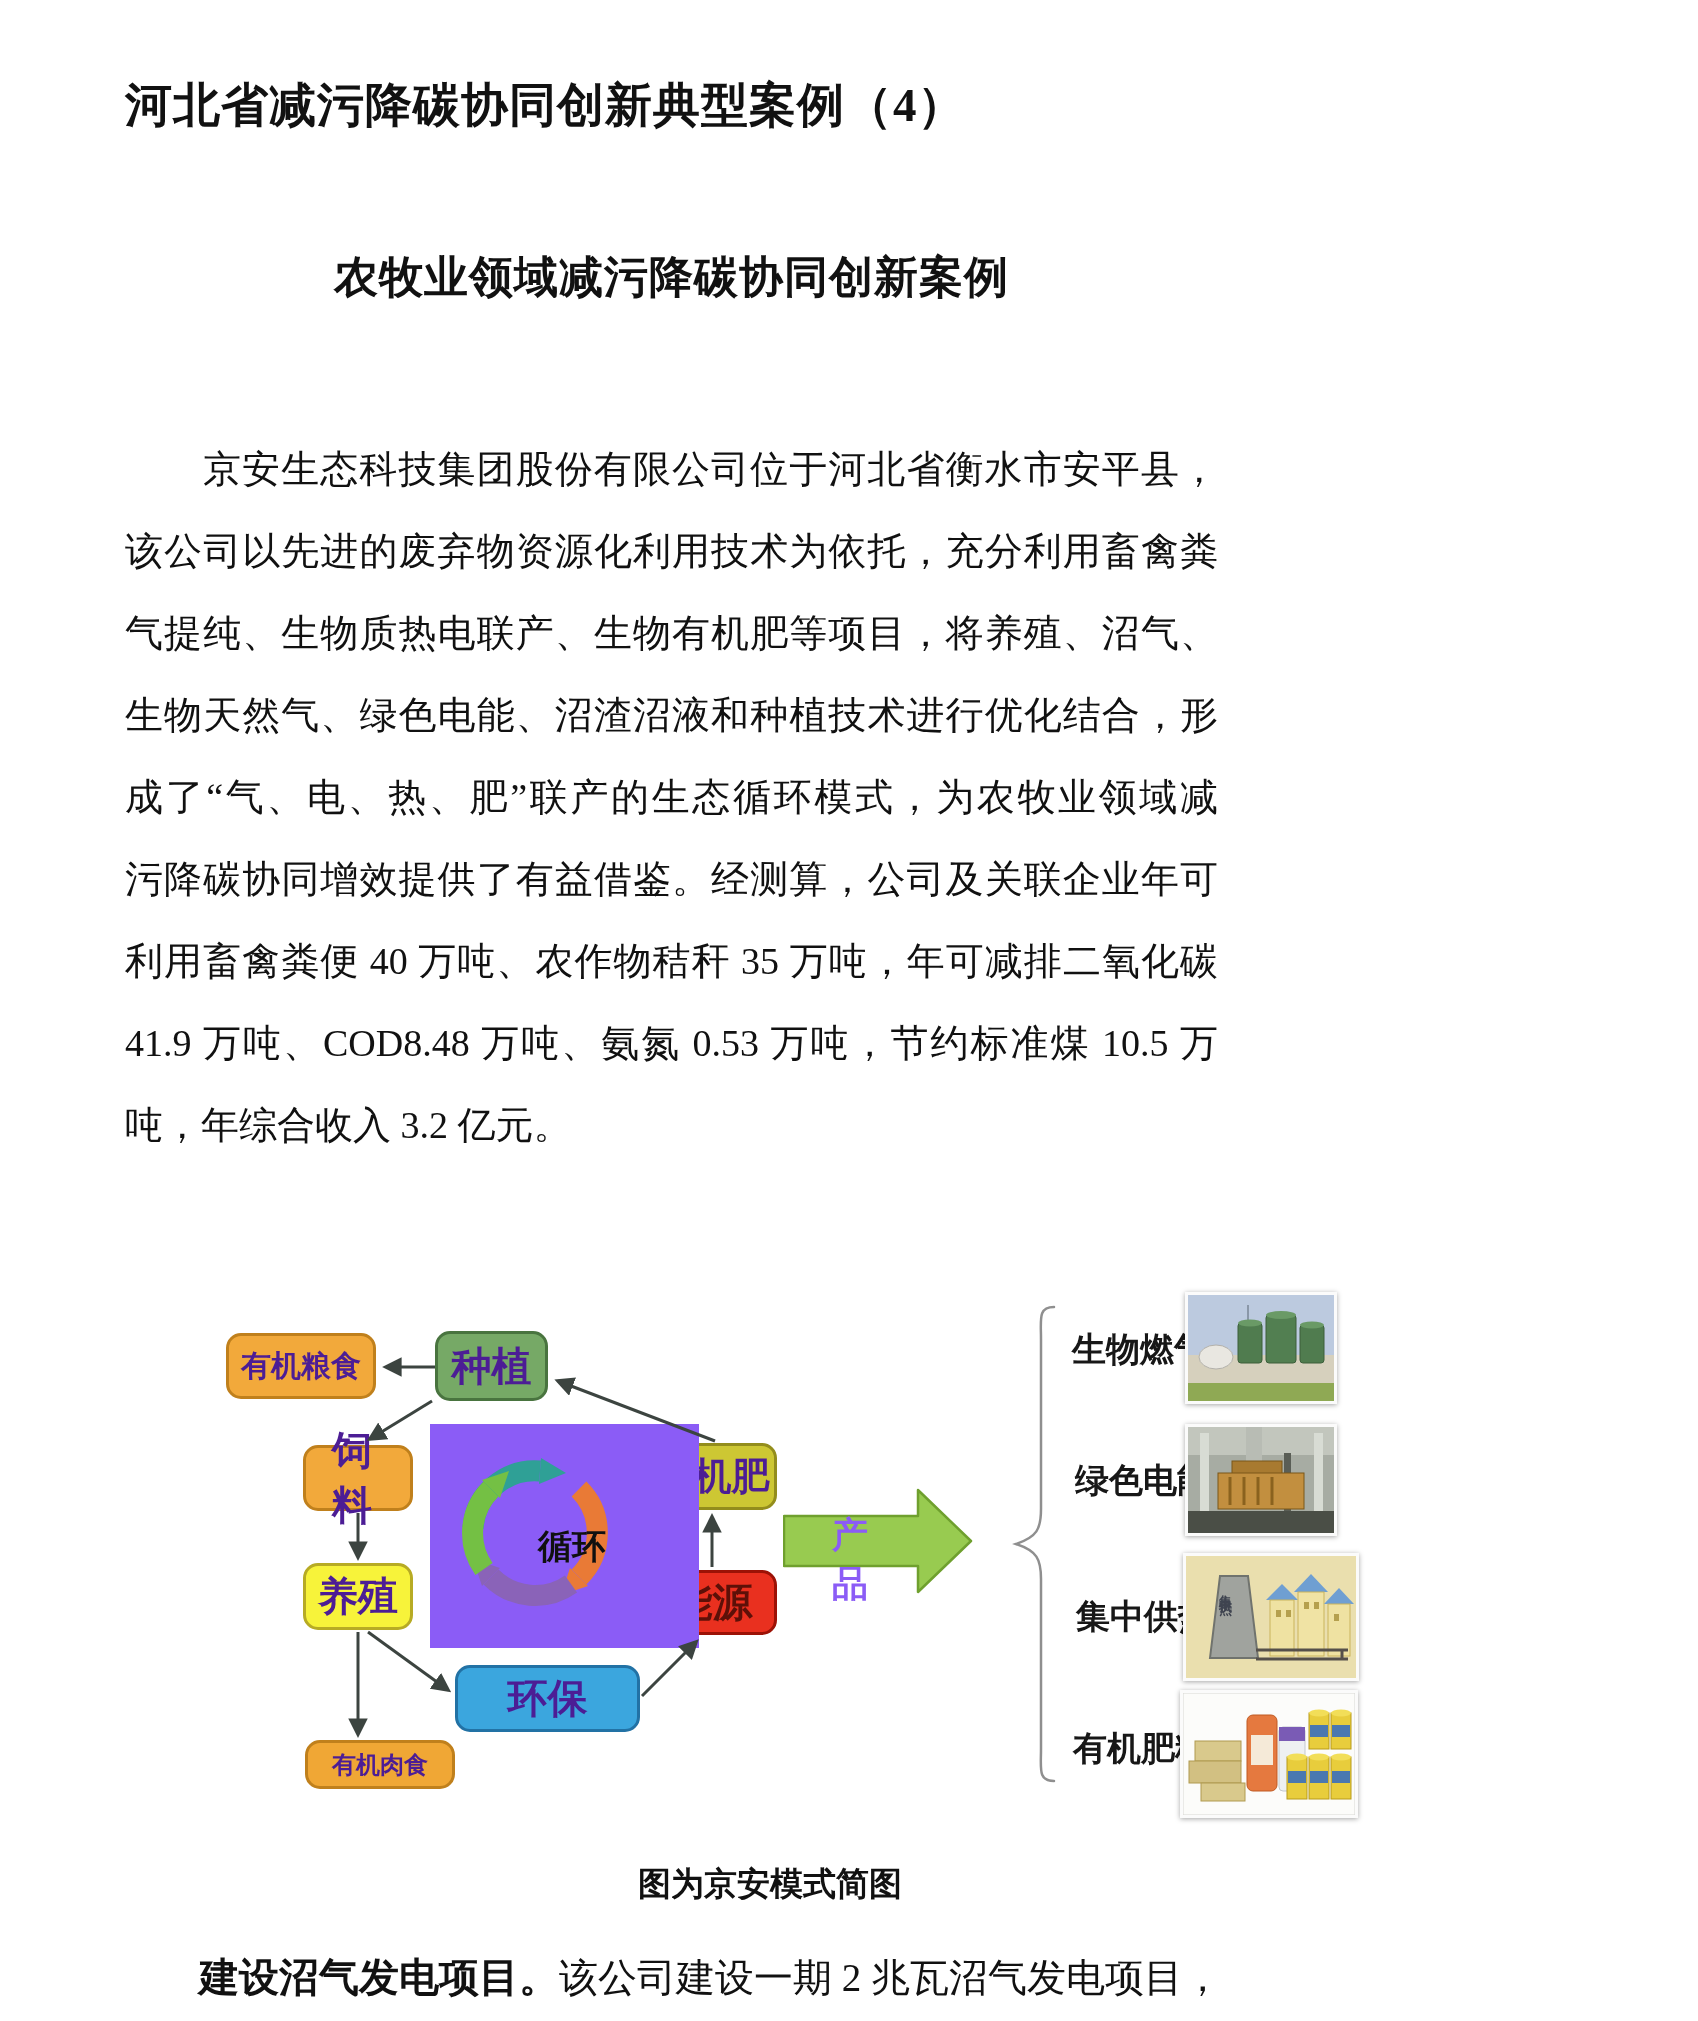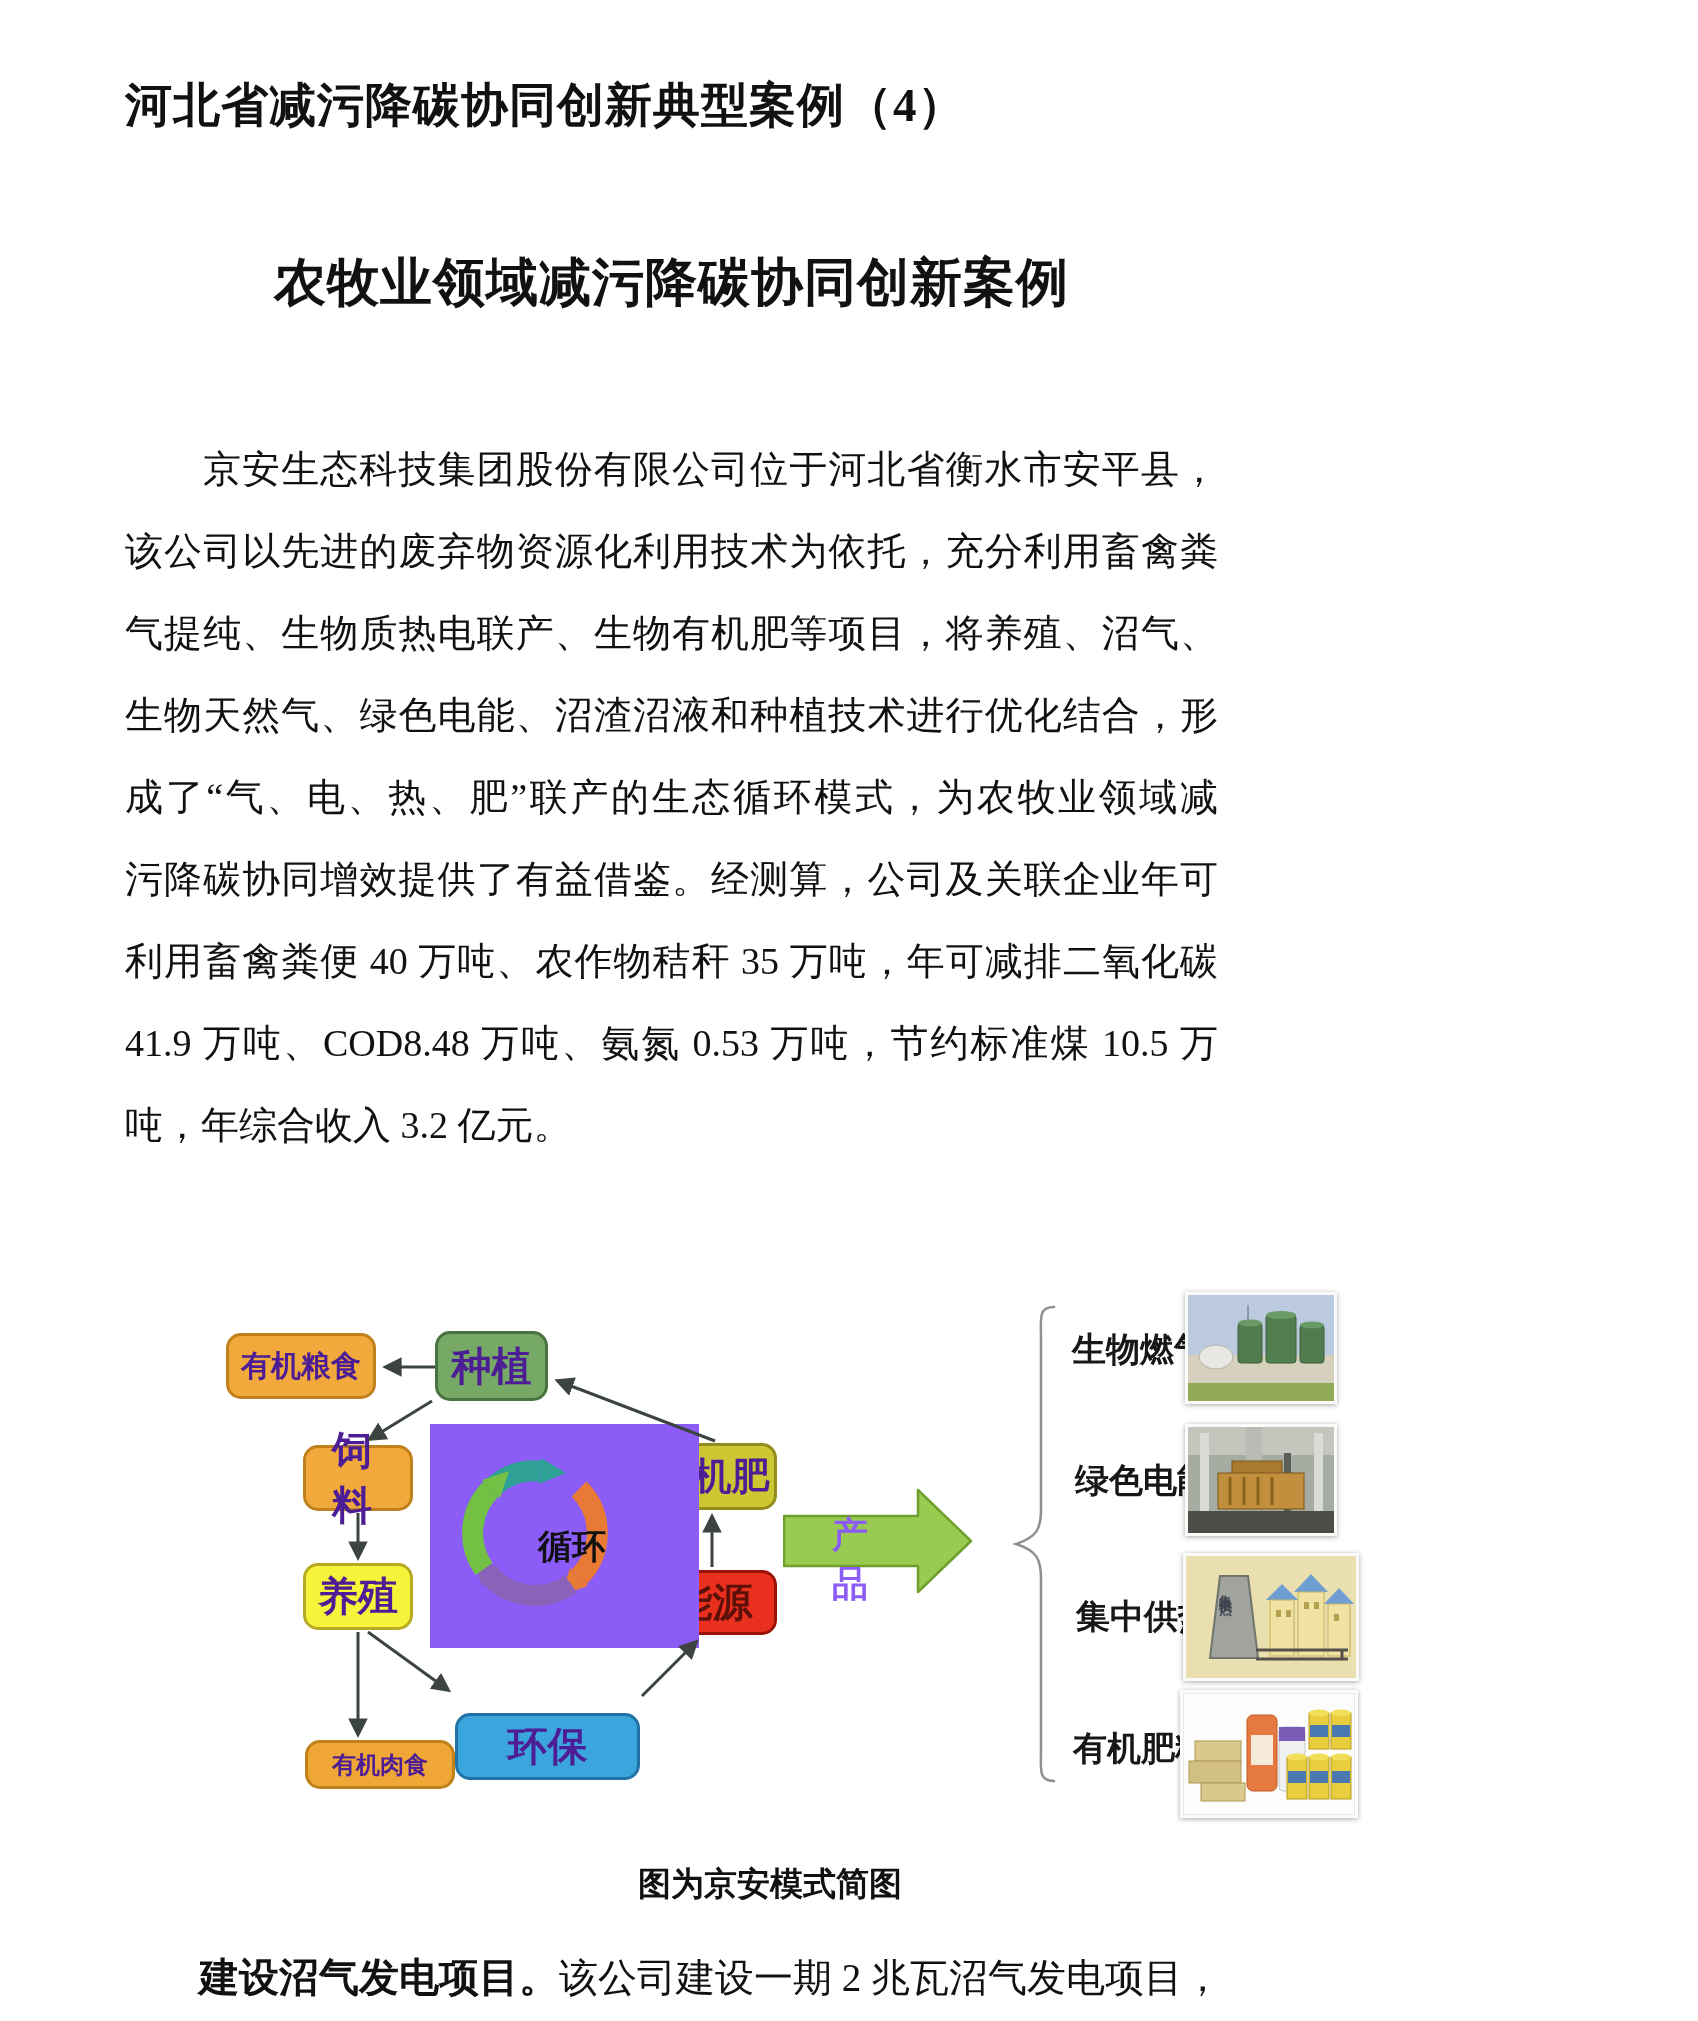--- a/index.html
+++ b/index.html
@@ -1,34 +1,34 @@
 <!DOCTYPE html>
 <html><head>
 <meta charset="utf-8">
 <style>
   html,body{margin:0;padding:0;background:#e9e9e9;}
   .page{position:relative;width:1698px;height:2021px;background:#ffffff;margin:0 auto;overflow:hidden;
         font-family:"Liberation Serif","DejaVu Serif",serif;color:#111;}
   .doc-header{position:absolute;left:125px;top:74px;font-size:47px;font-weight:bold;letter-spacing:1px;white-space:nowrap;}
-  .doc-title{position:absolute;left:125px;top:248px;width:1093px;text-align:center;font-size:52px;font-weight:bold;letter-spacing:1px;}
+  .doc-title{position:absolute;left:125px;top:248px;width:1093px;text-align:center;font-size:44px;font-weight:bold;letter-spacing:1px;}
   .body-par{position:absolute;left:125px;top:428px;width:1093px;}
   .bodyline{height:82px;line-height:82px;font-size:38px;text-align:justify;text-align-last:justify;white-space:nowrap;}
   .bodyline.first{text-indent:78px;}
   .bodyline.last{text-align-last:left;white-space:normal;}
 
   
   .node{position:absolute;display:flex;align-items:center;justify-content:center;
         border-radius:15px;font-weight:bold;color:#4c1d95;box-sizing:border-box;}
   .n-grain{left:226px;top:1333px;width:150px;height:66px;background:#F2A93B;border:3px solid #C0801C;font-size:30px;}
   .n-plant{left:435px;top:1331px;width:113px;height:70px;background:#76A966;border:3px solid #49743f;font-size:40px;}
   .n-feed{left:303px;top:1445px;width:110px;height:66px;background:#F2A93B;border:3px solid #C0801C;font-size:40px;padding-left:26px;}
   .n-fert{left:648px;top:1443px;width:129px;height:67px;background:#CDC733;border:3px solid #938d1c;font-size:38px;}
   .n-breed{left:303px;top:1563px;width:110px;height:67px;background:#F7F33A;border:3px solid #b7ab24;font-size:40px;}
   .n-energy{left:648px;top:1570px;width:129px;height:65px;background:#E9301F;border:3px solid #9c1206;font-size:40px;color:#5d1008;}
-  .n-env{left:455px;top:1665px;width:185px;height:67px;background:#3BA6DE;border:3px solid #2272a5;font-size:40px;margin-top:48px;}
+  .n-env{left:455px;top:1665px;width:185px;height:67px;background:#3BA6DE;border:3px solid #2272a5;font-size:40px;}
   .n-meat{left:305px;top:1740px;width:150px;height:49px;background:#F0A735;border:3px solid #C0801C;font-size:24px;}
 
   .cycle-box{position:absolute;left:430px;top:1424px;width:269px;height:224px;background:#8b5cf6;}
   .flow-arrows{position:absolute;left:200px;top:1290px;}
   .prod-arrow{position:absolute;left:783px;top:1488px;}
   .prod-arrow-label{position:absolute;left:800px;top:1511px;width:110px;text-align:center;
         font-size:36px;font-weight:bold;color:#8b5cf6;letter-spacing:10px;}
   .brace{position:absolute;left:1008px;top:1303px;}
 
   .prod-label{position:absolute;font-size:34px;font-weight:600;color:#171717;white-space:nowrap;}

